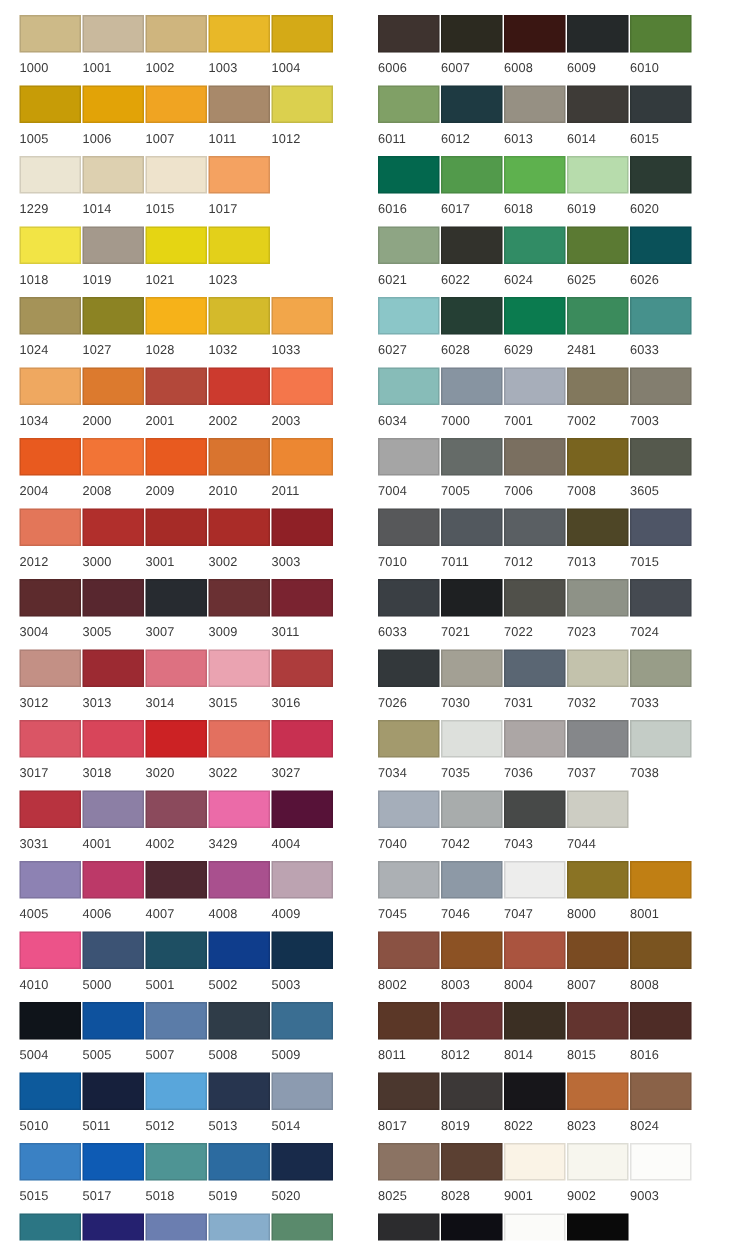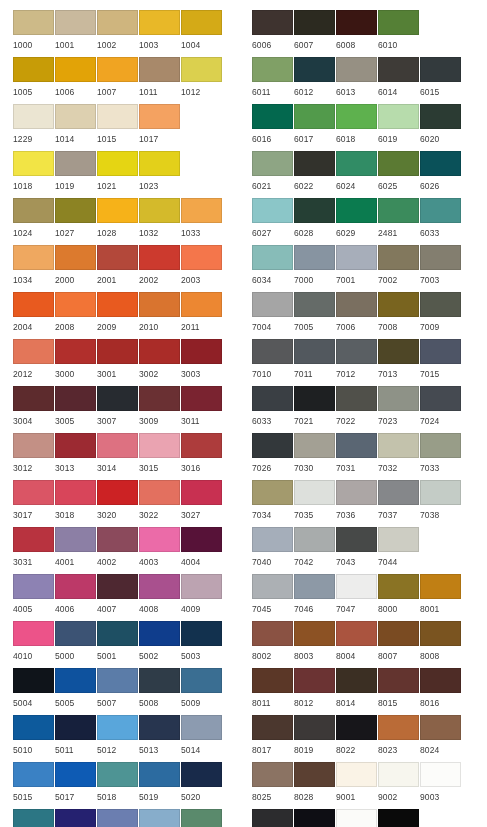--- a/index.html
+++ b/index.html
@@ -316,21 +316,21 @@
         <div class="cell">
           <span class="chip" title="4001" style="background: rgb(140, 127, 165);"></span>
           <span class="code">4001</span>
         </div>
         <div class="cell">
           <span class="chip" title="4002" style="background: rgb(139, 74, 92);"></span>
           <span class="code">4002</span>
         </div>
         <div class="cell">
           <span class="chip" title="4003" style="background: rgb(235, 107, 168);"></span>
-          <span class="code">4003</span>
+          <span class="code">3429</span>
         </div>
         <div class="cell">
           <span class="chip" title="4004" style="background: rgb(87, 18, 56);"></span>
           <span class="code">4004</span>
         </div>
       </div>
       <div class="swatch-row">
         <div class="cell">
           <span class="chip" title="4005" style="background: rgb(141, 130, 179);"></span>
           <span class="code">4005</span>
@@ -466,20 +466,24 @@
         </div>
         <div class="cell">
           <span class="chip" title="6007" style="background: rgb(44, 42, 32);"></span>
           <span class="code">6007</span>
         </div>
         <div class="cell">
           <span class="chip" title="6008" style="background: rgb(58, 22, 18);"></span>
           <span class="code">6008</span>
         </div>
         <div class="cell">
+          <span class="chip" title="6009" style="background: rgb(37, 41, 42);"></span>
+          <span class="code">6009</span>
+        </div>
+        <div class="cell">
           <span class="chip" title="6010" style="background: rgb(85, 128, 54);"></span>
           <span class="code">6010</span>
         </div>
       </div>
       <div class="swatch-row">
         <div class="cell">
           <span class="chip" title="6011" style="background: rgb(128, 160, 102);"></span>
           <span class="code">6011</span>
         </div>
         <div class="cell">
@@ -599,21 +603,21 @@
         <div class="cell">
           <span class="chip" title="7006" style="background: rgb(122, 111, 96);"></span>
           <span class="code">7006</span>
         </div>
         <div class="cell">
           <span class="chip" title="7008" style="background: rgb(121, 100, 31);"></span>
           <span class="code">7008</span>
         </div>
         <div class="cell">
           <span class="chip" title="7009" style="background: rgb(85, 89, 77);"></span>
-          <span class="code">7009</span>
+          <span class="code">3605</span>
         </div>
       </div>
       <div class="swatch-row">
         <div class="cell">
           <span class="chip" title="7010" style="background: rgb(87, 88, 90);"></span>
           <span class="code">7010</span>
         </div>
         <div class="cell">
           <span class="chip" title="7011" style="background: rgb(82, 88, 94);"></span>
           <span class="code">7011</span>

